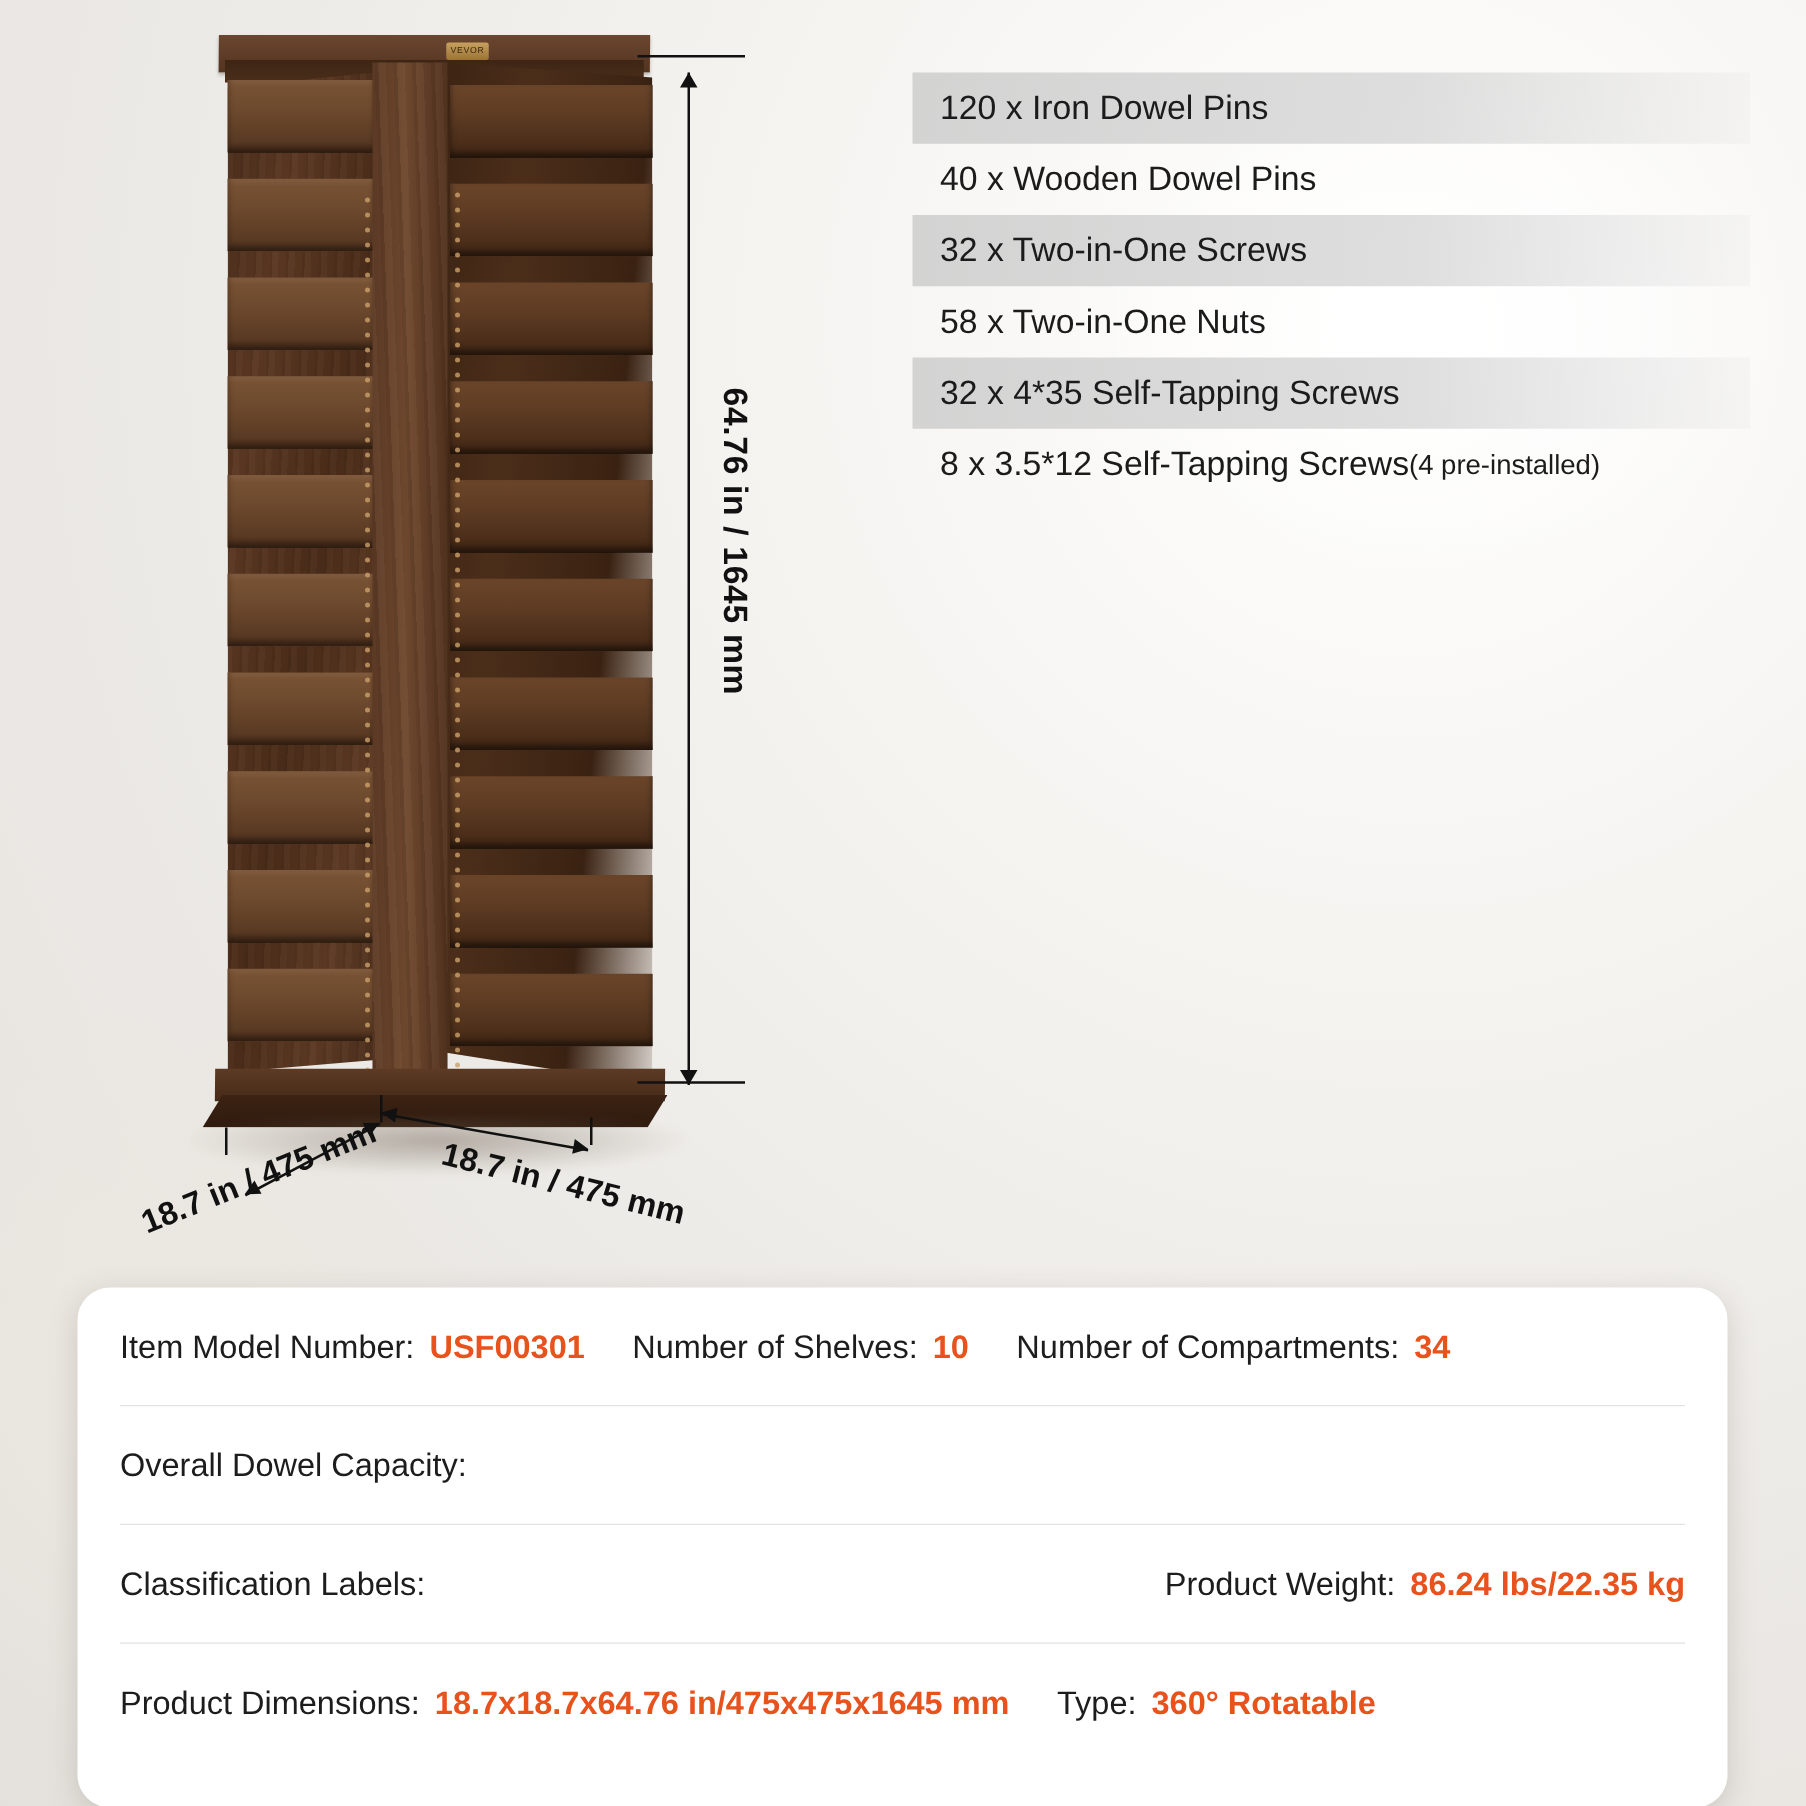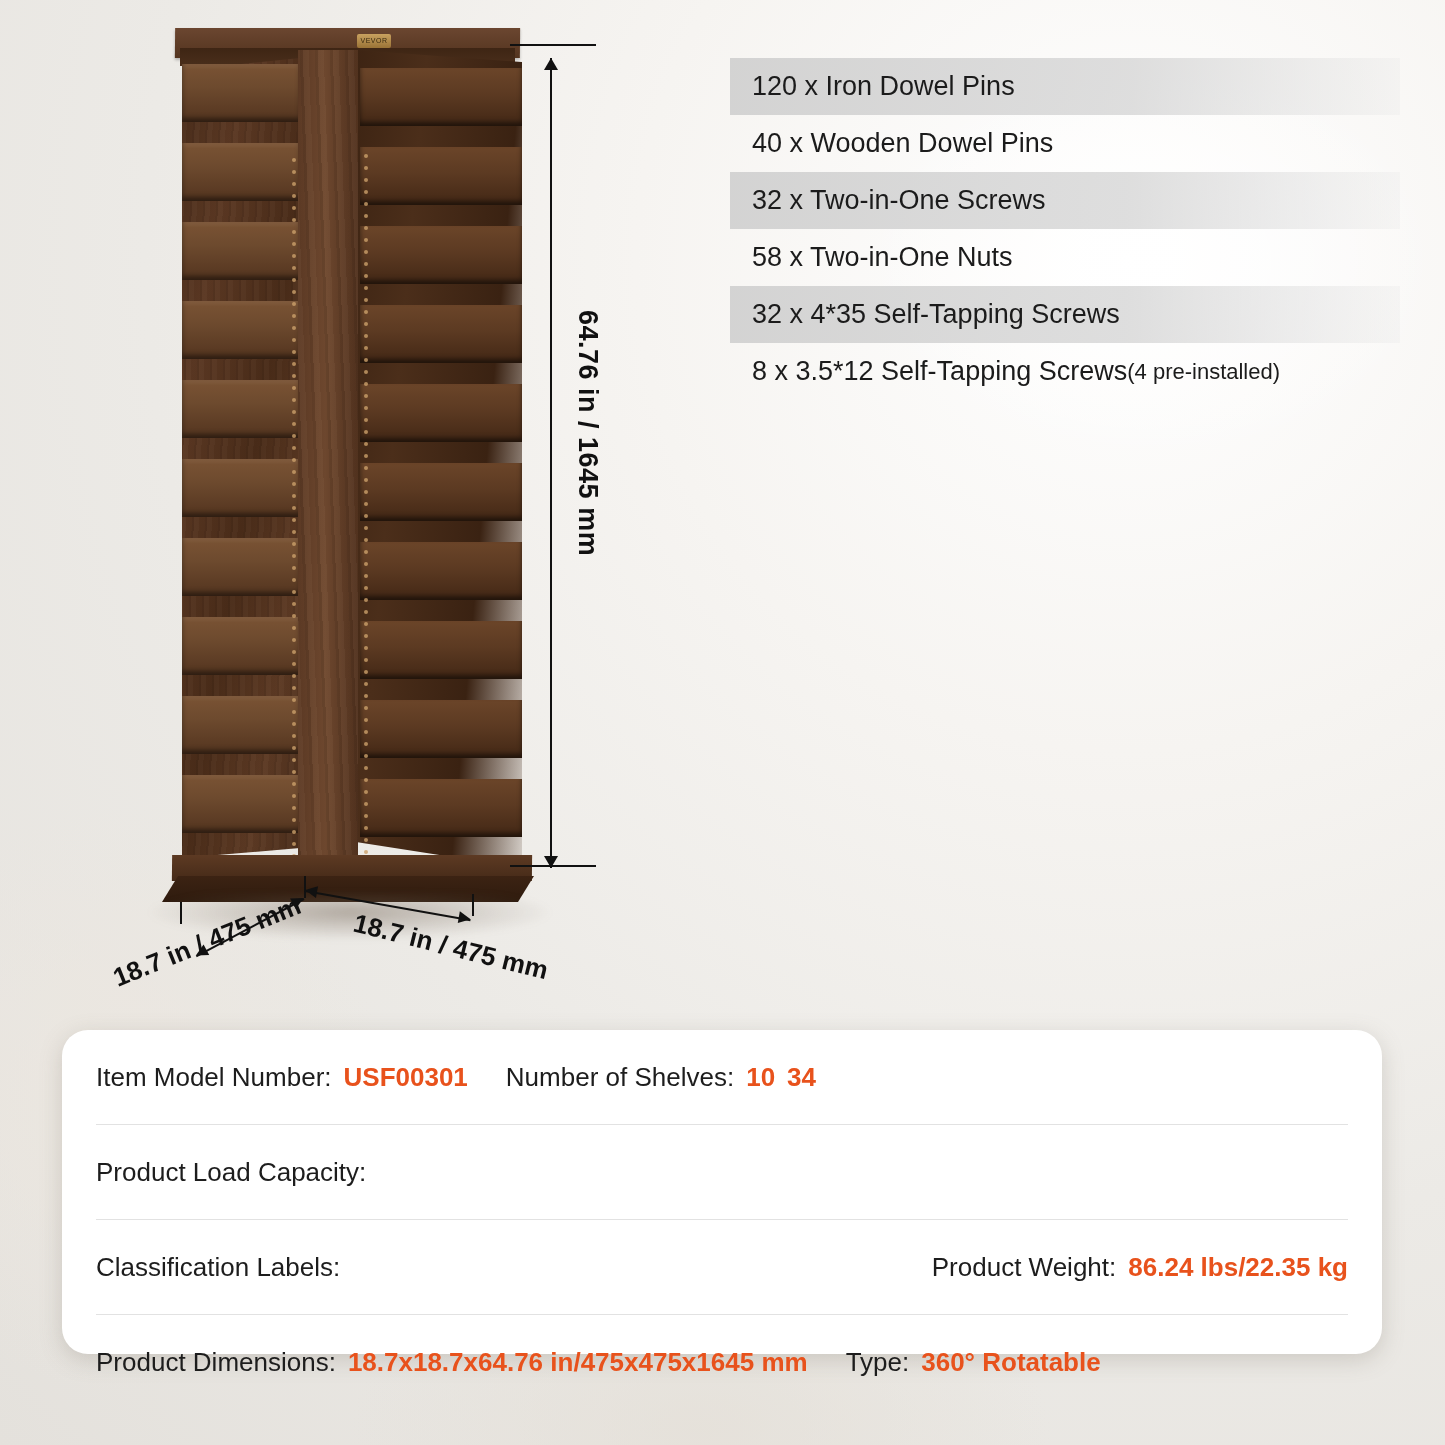--- a/index.html
+++ b/index.html
@@ -152,21 +152,21 @@
     height:57px;display:flex;align-items:center;padding-left:22px;
     font-size:27px;color:#1b1b1b;
   }
   .part-row.shaded{
     background:linear-gradient(90deg, rgba(205,205,205,.85) 0%, rgba(214,214,214,.8) 60%, rgba(228,228,228,.25) 100%);
   }
   .part-row .sub{font-size:22px;}
 
   
   .spec{
-    position:absolute;left:62px;top:1030px;width:1320px;height:324px;
+    position:absolute;left:62px;top:1030px;width:1320px;height:416px;
     background:#fff;border-radius:26px;
     box-shadow:0 6px 22px rgba(120,110,100,.25);
     padding:0 34px;box-sizing:border-box;
   }
   .spec-row{
     display:flex;align-items:center;height:94px;
     border-bottom:1px solid #e2e2e2;
     font-size:26px;color:#1d1d1d;
     gap:38px;
   }
@@ -378,25 +378,26 @@
       </div>
     </div>
 
   <div class="spec">
 
     <div class="spec-row">
       <span>Item Model Number:</span>
       <span class="val" style="margin-left:-26px">USF00301</span>
       <span>Number of Shelves:</span>
       <span class="val" style="margin-left:-26px">10</span>
+      <span>Number of Compartments:</span>
       <span class="val" style="margin-left:-26px">34</span>
     </div>
 
     <div class="spec-row">
-      <span>Product Load Capacity:</span>
+      <span>Overall Dowel Capacity:</span>
     </div>
 
     <div class="spec-row">
       <span>Classification Labels:</span>
       <span class="grow"></span>
       <span>Product Weight:</span>
       <span class="val" style="margin-left:-26px">86.24 lbs/22.35 kg</span>
     </div>
 
     <div class="spec-row">

